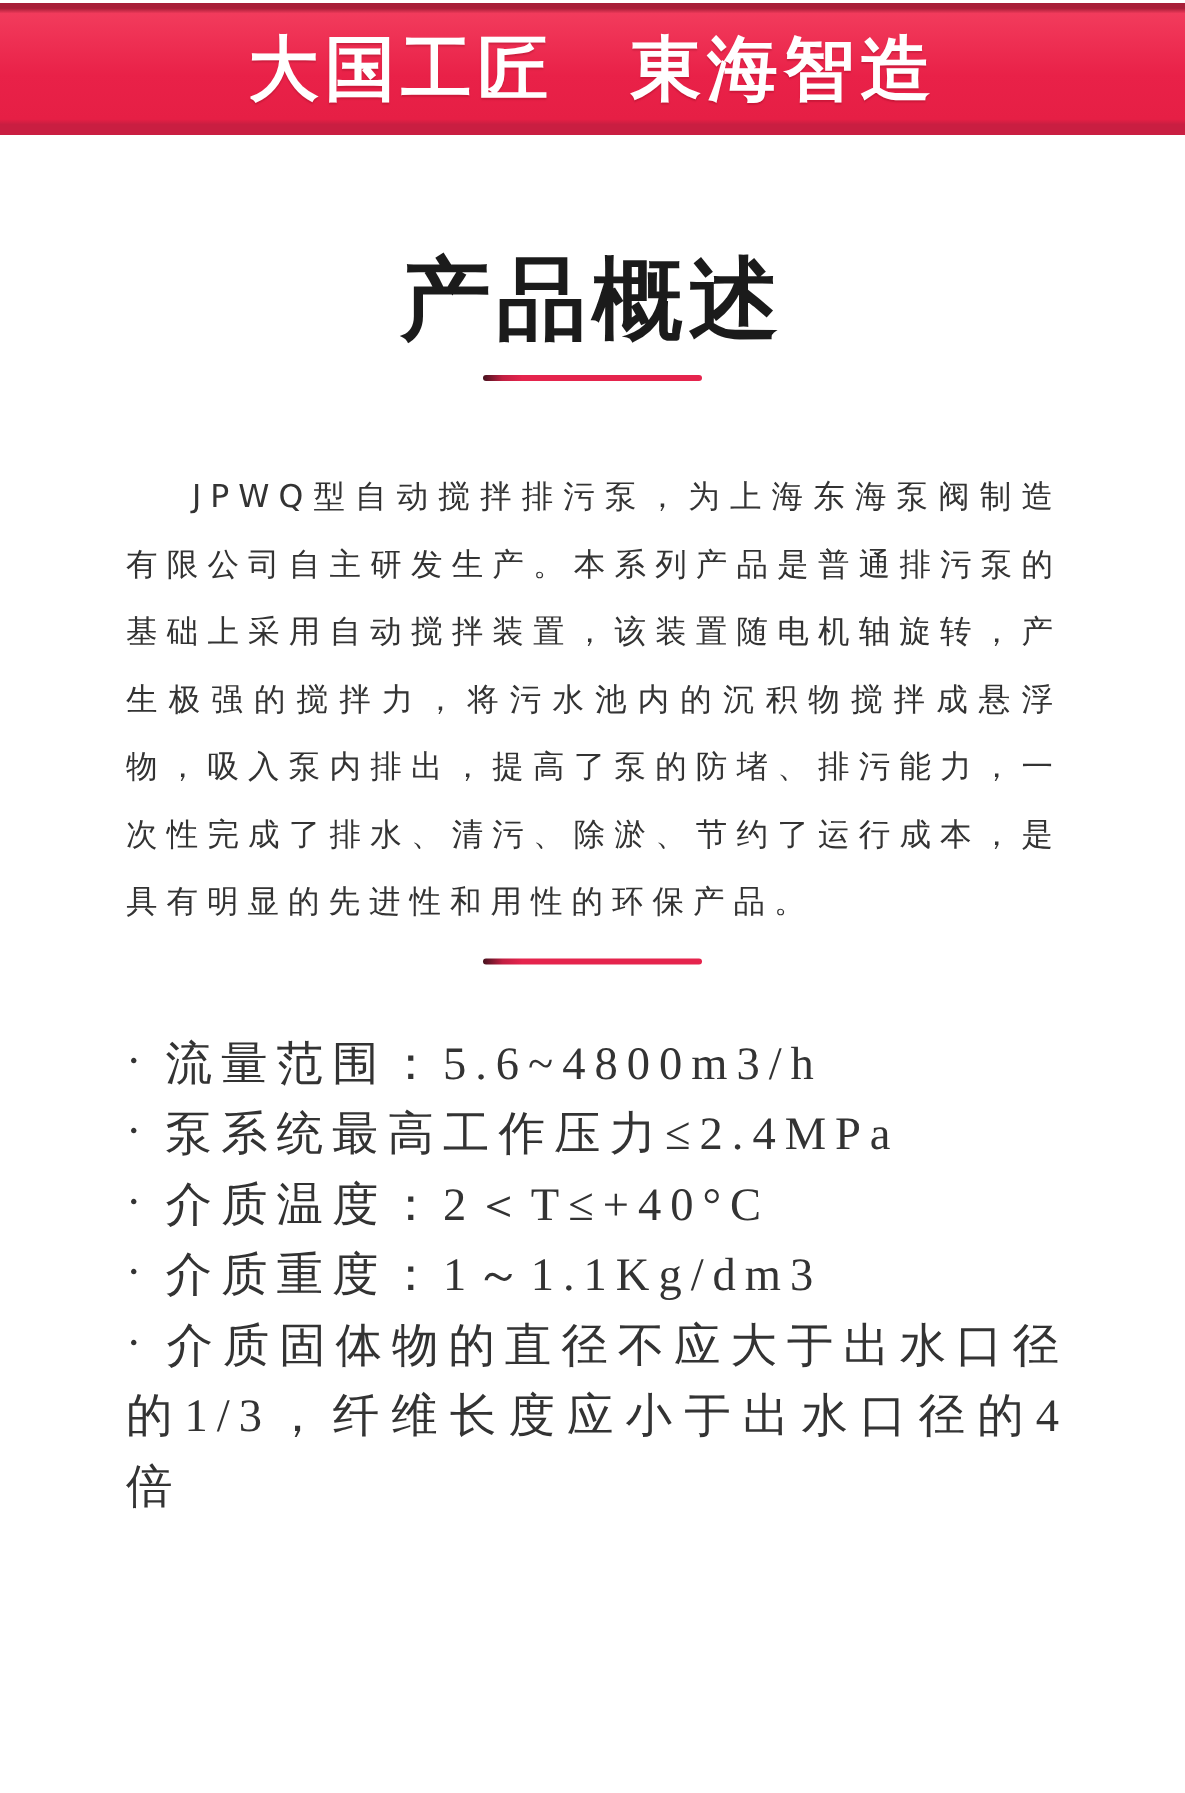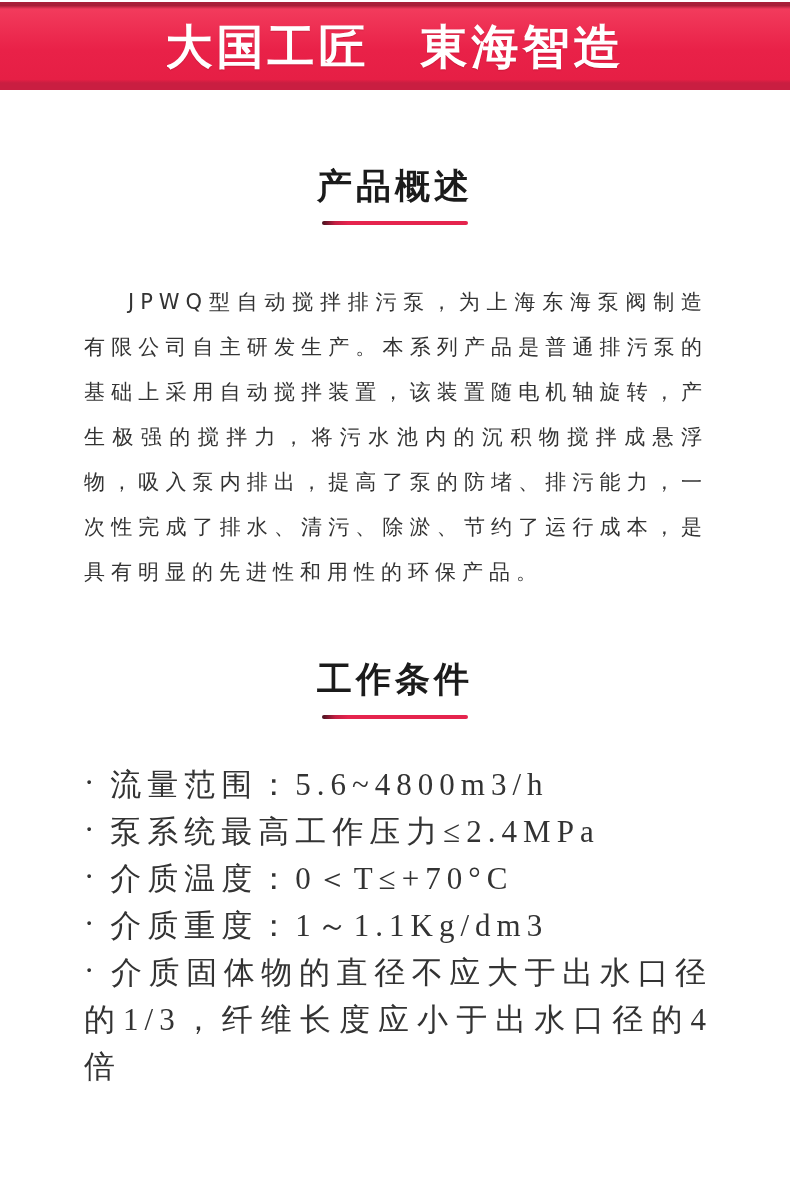--- a/index.html
+++ b/index.html
@@ -31,21 +31,21 @@
     font-weight: bold;
     letter-spacing: 4px;
     line-height: 1;
     text-shadow: 0 1px 1px rgba(120,0,20,0.25);
   }
 
   
   .section-title {
     margin-top: 76px;
     text-align: center;
-    font-size: 35px;
+    font-size: 60px;
     font-weight: bold;
     color: #1b1b1b;
     letter-spacing: 4px;
     line-height: 1.15;
   }
   .section-2 .section-title { margin-top: 64px; }
   .title-divider {
     width: 146px;
     height: 4px;
     margin: 15px auto 0 auto;
@@ -93,30 +93,29 @@
 
 <main>
 
   <section class="section-1">
     <h2 class="section-title">产品概述</h2>
     <div class="title-divider"></div>
     <p class="overview-text">JPWQ型自动搅拌排污泵，为上海东海泵阀制造有限公司自主研发生产。本系列产品是普通排污泵的基础上采用自动搅拌装置，该装置随电机轴旋转，产生极强的搅拌力，将污水池内的沉积物搅拌成悬浮物，吸入泵内排出，提高了泵的防堵、排污能力，一次性完成了排水、清污、除淤、节约了运行成本，是具有明显的先进性和用性的环保产品。</p>
   </section>
 
   <section class="section-2">
-    <h2 class="section-title">工作条件</h2>
     <div class="title-divider"></div>
 
     <ul class="conditions-list">
       <li class="condition-item"><span class="bullet-dot">·</span><span>流量范围：5.6~4800m3/h</span></li>
 
 
       <li class="condition-item"><span class="bullet-dot">·</span><span>泵系统最高工作压力≤2.4MPa</span></li>
 
-      <li class="condition-item"><span class="bullet-dot">·</span><span>介质温度：0＜T≤+70°C</span></li>
+      <li class="condition-item"><span class="bullet-dot">·</span><span>介质温度：2＜T≤+40°C</span></li>
 
       <li class="condition-item"><span class="bullet-dot">·</span><span>介质重度：1～1.1Kg/dm3</span></li>
 
       <li class="condition-item"><span class="bullet-dot">·</span><span>介质固体物的直径不应大于出水口径的1/3，纤维长度应小于出水口径的4倍</span></li>
     </ul>
   </section>
 
 </main>
 
 </body></html>

